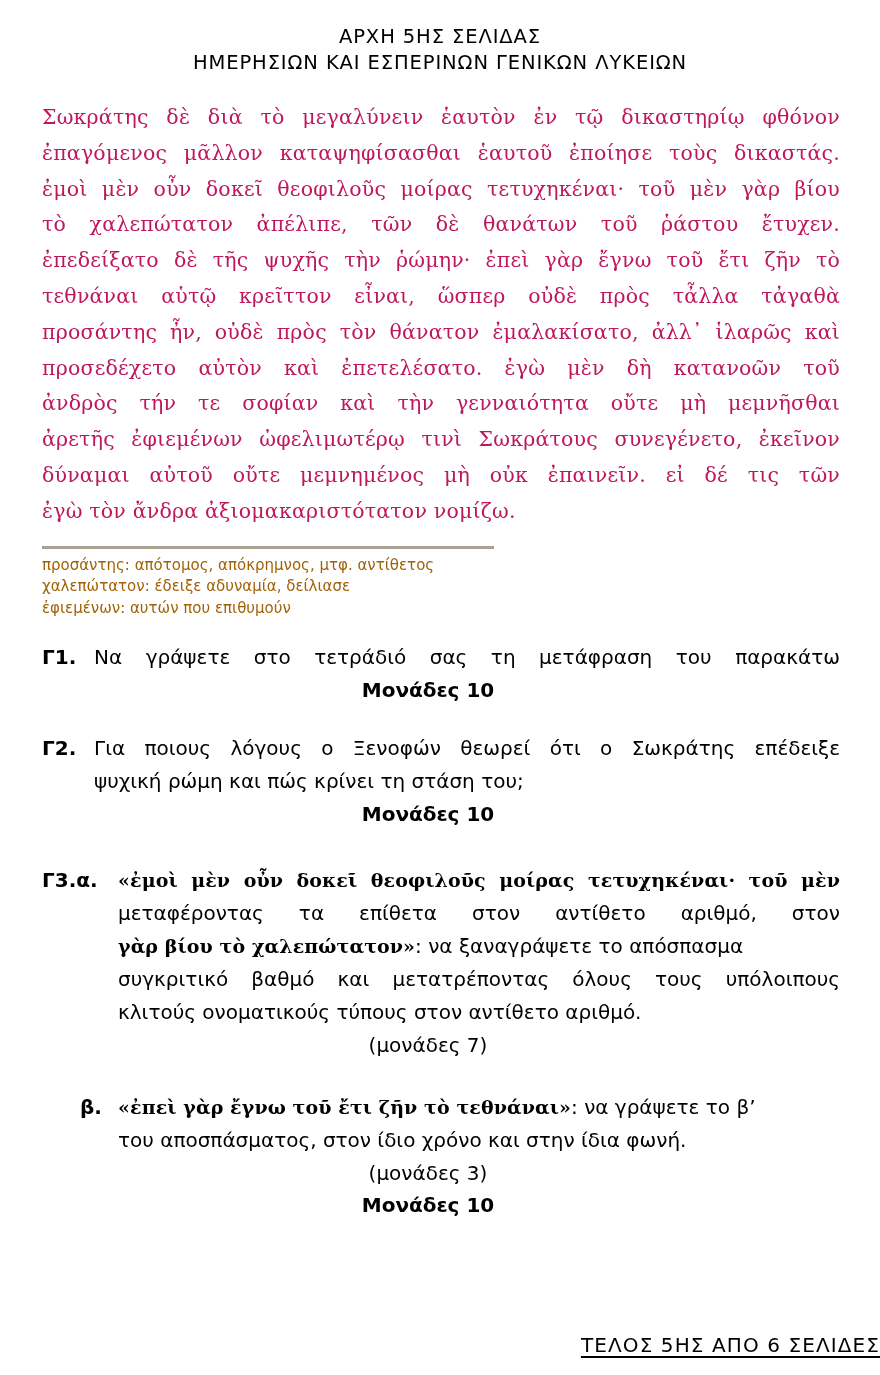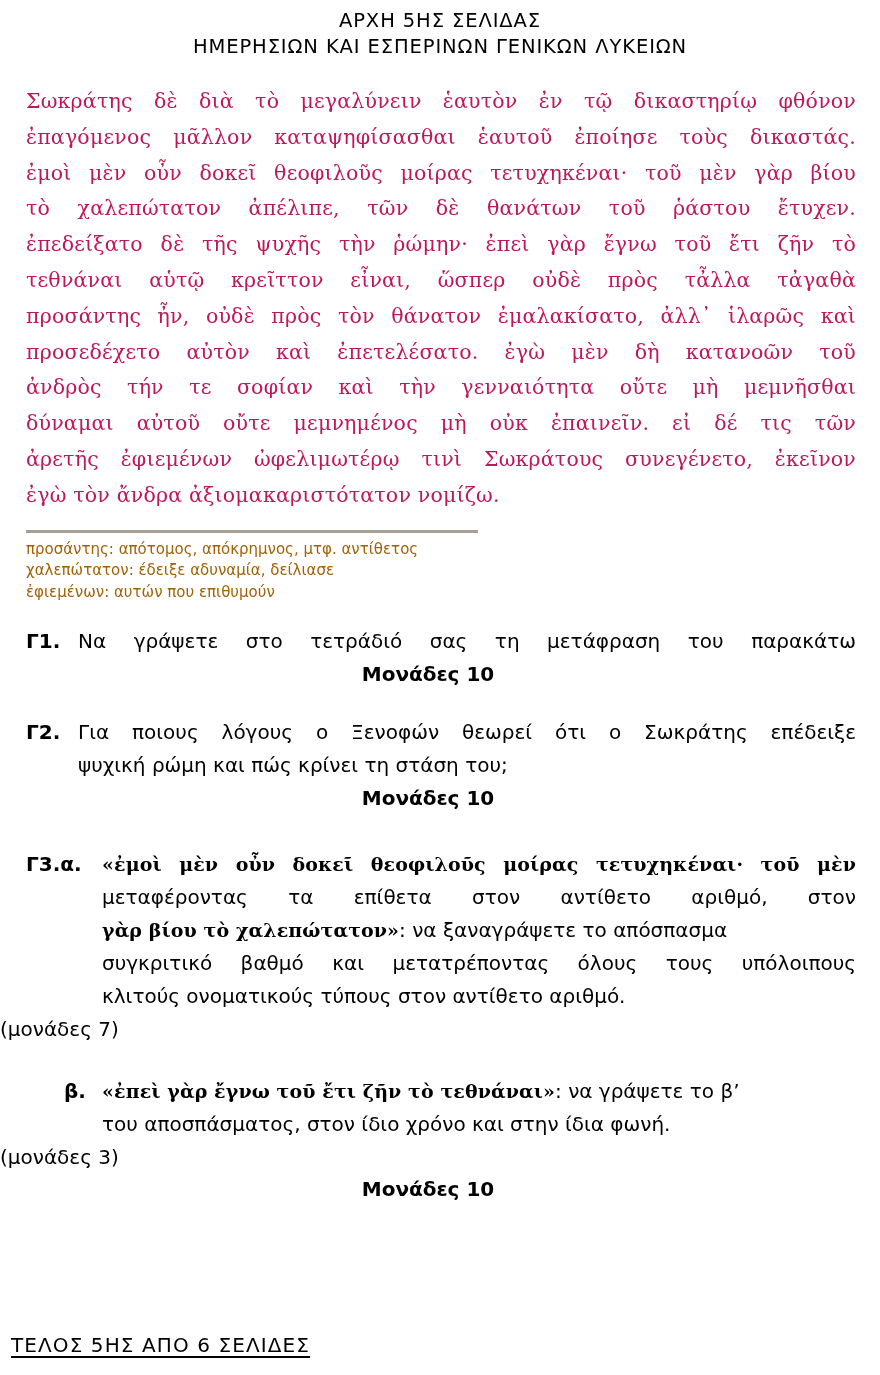--- a/index.html
+++ b/index.html
@@ -14,21 +14,21 @@
     position: relative;
     font-family: "DejaVu Sans", "Liberation Sans", sans-serif;
     color: #000000;
     overflow: hidden;
   }
 
   .page {
     width: 880px;
     height: 1375px;
     box-sizing: border-box;
-    padding: 0;
+    padding: 16px;
     position: relative;
   }
 
   
   .header {
     text-align: center;
     padding-top: 8px;
   }
   .header-line {
     font-family: "DejaVu Sans", "Liberation Sans", sans-serif;
@@ -120,40 +120,40 @@
 
   .marks {
     text-align: center;
     font-family: "DejaVu Sans", "Liberation Sans", sans-serif;
     font-weight: bold;
     font-size: 20px;
     line-height: 32px;
     margin: 0 24px 0 0;
   }
   .submarks {
-    text-align: left;
+    text-align: center;
     font-family: "DejaVu Sans", "Liberation Sans", sans-serif;
     font-weight: normal;
     font-size: 20px;
     line-height: 32px;
     margin: 0 24px 0 0;
   }
 
   .sp-g1 { height: 22px; }
   .sp-g2 { height: 26px; }
   .sp-g3 { height: 34px; }
   .sp-beta { height: 30px; }
 
   
   .footer {
     position: absolute;
     left: 11px;
     right: 0;
     bottom: 18px;
-    text-align: left;
+    text-align: right;
   }
   .footer-text {
     font-family: "DejaVu Sans", "Liberation Sans", sans-serif;
     font-size: 20px;
     letter-spacing: 1.1px;
     text-decoration: underline;
     text-underline-offset: 4px;
   }
 </style>
 </head>
@@ -169,22 +169,22 @@
   <div class="passage">
     <p>Σωκράτης δὲ διὰ τὸ μεγαλύνειν ἑαυτὸν ἐν τῷ δικαστηρίῳ φθόνον</p>
     <p>ἐπαγόμενος μᾶλλον καταψηφίσασθαι ἑαυτοῦ ἐποίησε τοὺς δικαστάς.</p>
     <p>ἐμοὶ μὲν οὖν δοκεῖ θεοφιλοῦς μοίρας τετυχηκέναι· τοῦ μὲν γὰρ βίου</p>
     <p>τὸ χαλεπώτατον ἀπέλιπε, τῶν δὲ θανάτων τοῦ ῥάστου ἔτυχεν.</p>
     <p>ἐπεδείξατο δὲ τῆς ψυχῆς τὴν ῥώμην· ἐπεὶ γὰρ ἔγνω τοῦ ἔτι ζῆν τὸ</p>
     <p>τεθνάναι αὑτῷ κρεῖττον εἶναι, ὥσπερ οὐδὲ πρὸς τἆλλα τἀγαθὰ</p>
     <p>προσάντης ἦν, οὐδὲ πρὸς τὸν θάνατον ἐμαλακίσατο, ἀλλ᾽ ἱλαρῶς καὶ</p>
     <p>προσεδέχετο αὐτὸν καὶ ἐπετελέσατο. ἐγὼ μὲν δὴ κατανοῶν τοῦ</p>
     <p>ἀνδρὸς τήν τε σοφίαν καὶ τὴν γενναιότητα οὔτε μὴ μεμνῆσθαι</p>
+    <p>ἀρετῆς ἐφιεμένων ὠφελιμωτέρῳ τινὶ Σωκράτους συνεγένετο, ἐκεῖνον</p>
     <p>δύναμαι αὐτοῦ οὔτε μεμνημένος μὴ οὐκ ἐπαινεῖν. εἰ δέ τις τῶν</p>
-    <p>ἀρετῆς ἐφιεμένων ὠφελιμωτέρῳ τινὶ Σωκράτους συνεγένετο, ἐκεῖνον</p>
     <p class="last">ἐγὼ τὸν ἄνδρα ἀξιομακαριστότατον νομίζω.</p>
   </div>
 
   <div class="gloss-rule"></div>
   <div class="glossary">
     <div>προσάντης: απότομος, απόκρημνος, μτφ. αντίθετος</div>
     <div>χαλεπώτατον: έδειξε αδυναμία, δείλιασε</div>
     <div>ἐφιεμένων: αυτών που επιθυμούν</div>
   </div>
 

